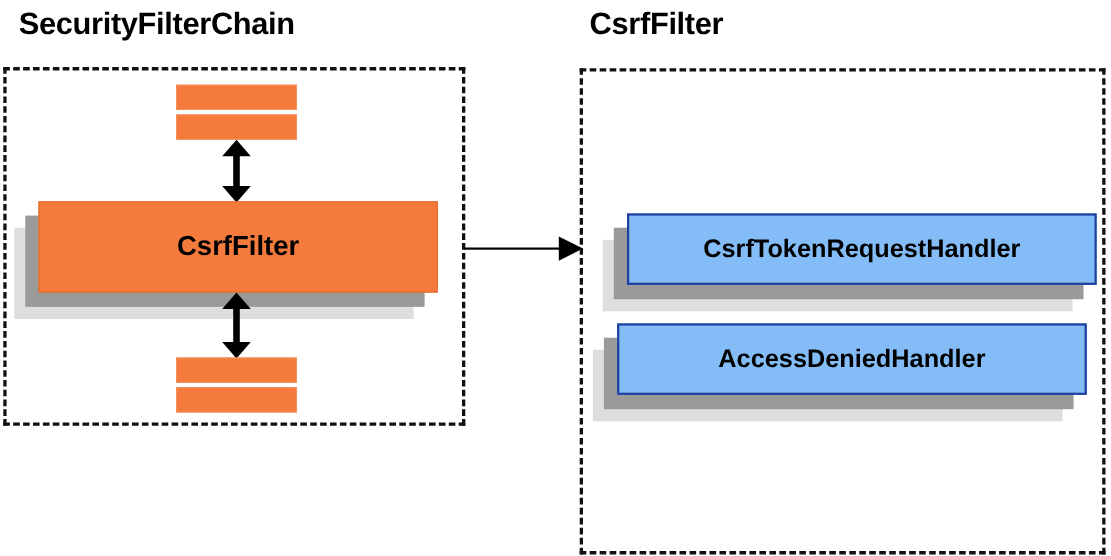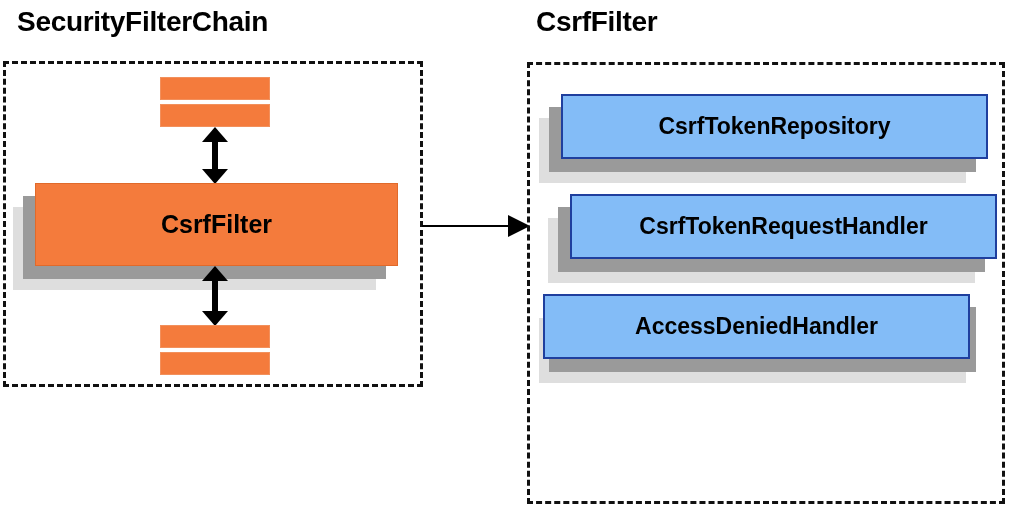--- a/index.html
+++ b/index.html
@@ -168,32 +168,27 @@
   <div class="bar" style="left:160px; top:325px; width:110px; height:23px;"></div>
   <div class="bar" style="left:160px; top:352px; width:110px; height:23px;"></div>
 
   <div class="arrow-h" style="left:422px; top:215px; width:108px;">
     <span class="shaft"></span>
     <span class="head-right"></span>
   </div>
 
   <div id="panel-right" class="dashed-panel"></div>
 
-  <div class="node node-blue" style="left:539px; top:94px; width:449px; height:89px;">
-    <span class="shadow-far" style="left:0px;  top:24px; width:427px; height:65px;"></span>
-    <span class="shadow-near" style="left:10px; top:13px; width:427px; height:65px;"></span>
-    <span class="face" style="left:22px; top:0px; width:427px; height:65px;">CsrfTokenRepository</span>
-  </div>
 
   <div class="node node-blue" style="left:548px; top:194px; width:512px; height:89px;">
     <span class="shadow-far" style="left:0px;  top:24px; width:427px; height:65px;"></span>
     <span class="shadow-near" style="left:10px; top:13px; width:427px; height:65px;"></span>
     <span class="face" style="left:22px; top:0px; width:427px; height:65px;">CsrfTokenRequestHandler</span>
   </div>
 
   <div class="node node-blue" style="left:539px; top:294px; width:449px; height:89px;">
     <span class="shadow-far" style="left:0px;  top:24px; width:427px; height:65px;"></span>
     <span class="shadow-near" style="left:10px; top:13px; width:427px; height:65px;"></span>
-    <span class="face" style="left:4px; top:0px; width:427px; height:65px;">AccessDeniedHandler</span>
+    <span class="face" style="left:22px; top:0px; width:427px; height:65px;">AccessDeniedHandler</span>
   </div>
 
 
 </div>
 
 </body></html>

